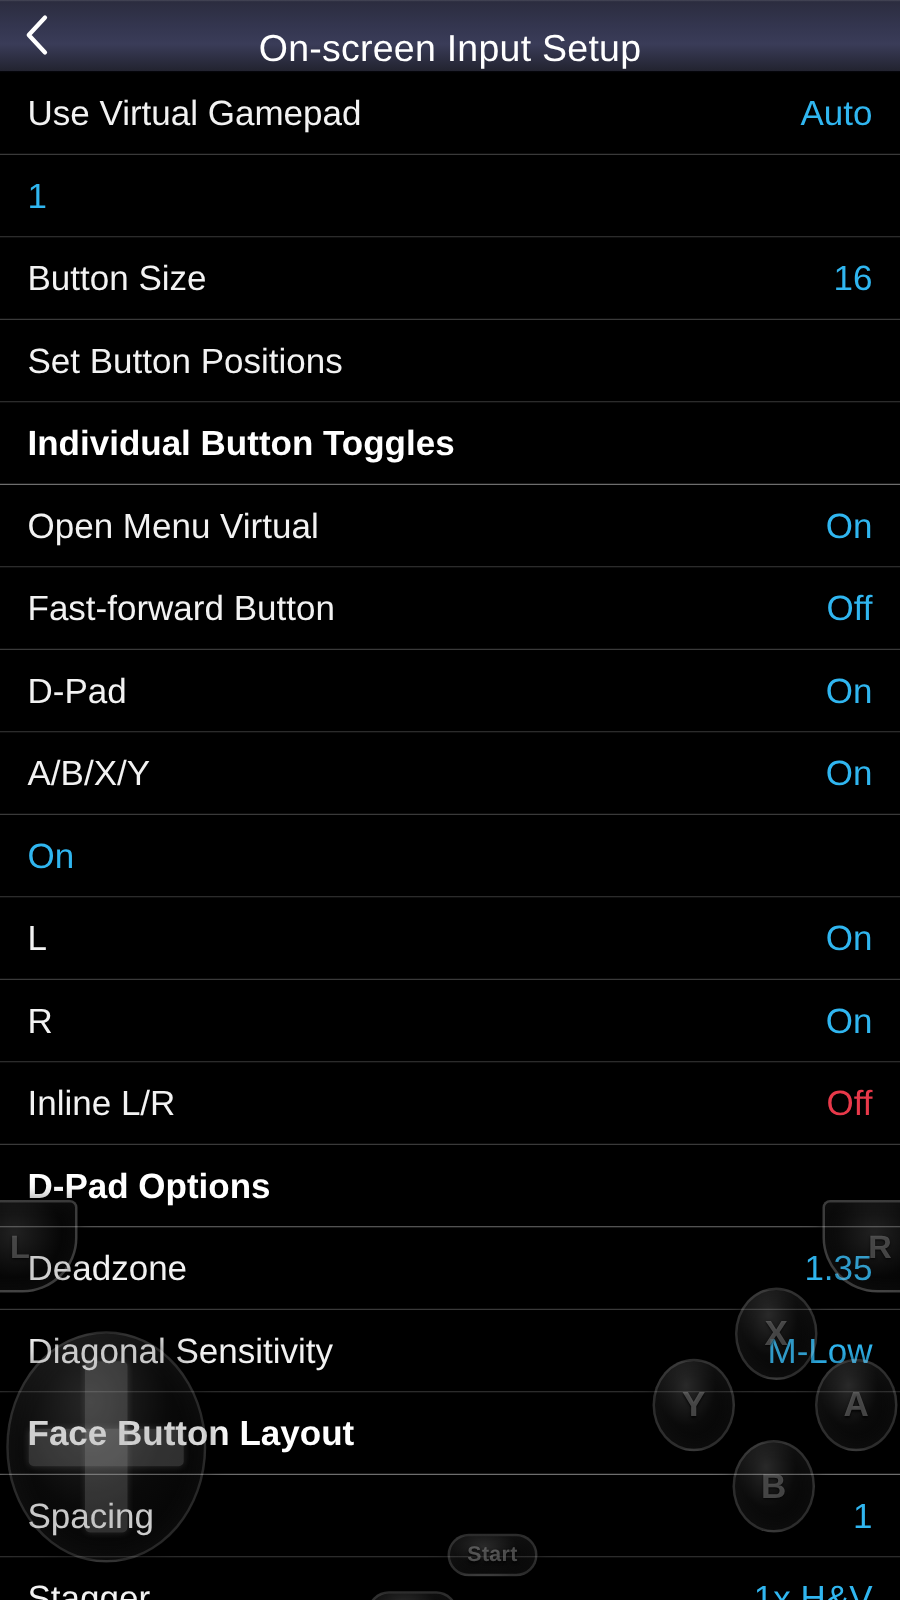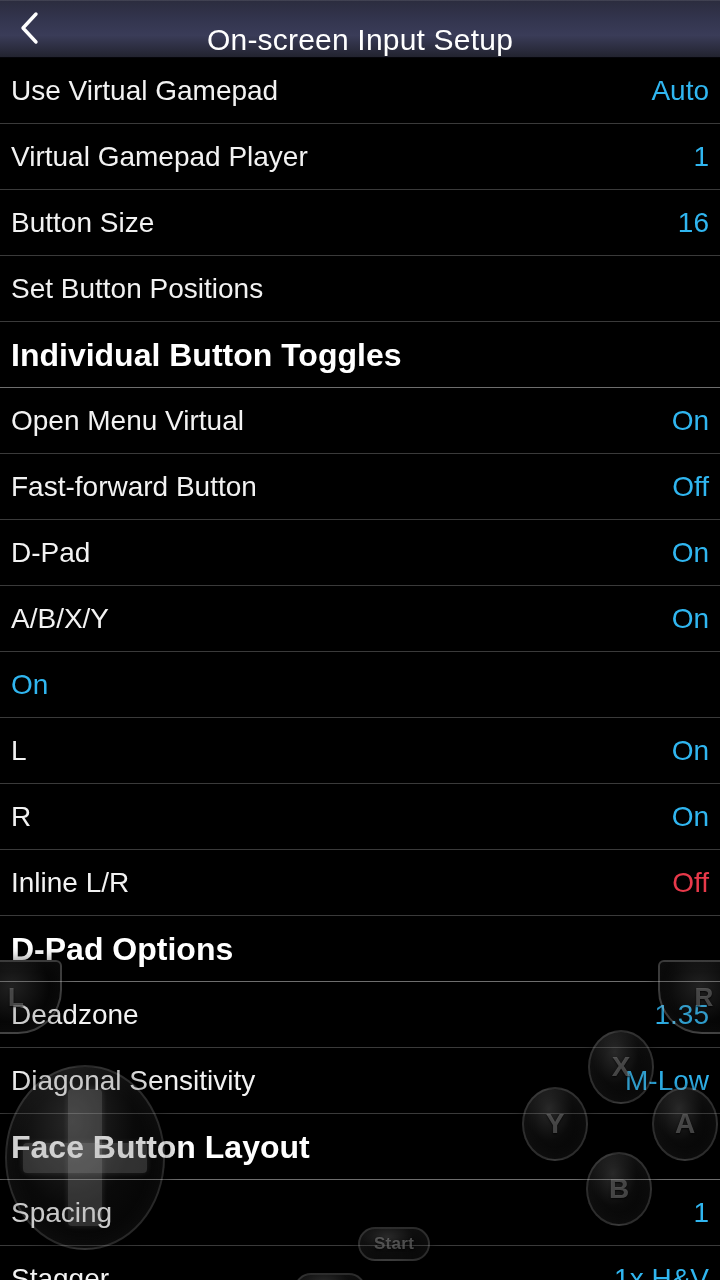--- a/index.html
+++ b/index.html
@@ -27,38 +27,38 @@
     position:absolute; left:0; right:0; text-align:center;
     color:#ffffff; font-size:30px; font-weight:400; letter-spacing:.2px;
     pointer-events:none;
   }
 
   
   .list{ position:relative; width:100%; }
   .row{
     position:relative; height:66px; width:100%;
     display:flex; align-items:center; justify-content:space-between;
-    padding:0 11px; background:#000;
+    padding:0 22px; background:#000;
     border-bottom:1px solid #3a3a3a;
     gap:40px;
   }
   .row .label{
     color:#f2f2f2; font-size:28px; font-weight:400; line-height:1;
     white-space:nowrap;
   }
   .row .value{
     font-size:28px; font-weight:400; line-height:1; white-space:nowrap;
     color:#30b6f0;
   }
   .row .value.red{ color:#e8394a; }
 
   .row.section{
     height:66px; border-bottom:1px solid #6e6e6e;
   }
-  .row.section .label{ font-weight:bold; font-size:32px; color:#ffffff; }
+  .row.section .label{ font-weight:bold; font-size:28px; color:#ffffff; }
 
   
   .overlay{
     position:absolute; left:0; top:0; width:720px; height:1280px;
     pointer-events:none; z-index:5;
   }
   .pad{
     position:absolute;
     background:
       radial-gradient(ellipse at 40% 28%, rgba(120,120,120,.34) 0%, rgba(48,48,48,.22) 45%, rgba(10,10,10,.12) 100%);
@@ -125,21 +125,20 @@
     </div>
     <div class="title">On-screen Input Setup</div>
   </div>
 
   <div class="list" id="settings-list">
       <div class="row">
         <span class="label">Use Virtual Gamepad</span>
         <span class="value">Auto</span>
       </div>
       <div class="row">
-        <span class="label">Virtual Gamepad Player</span>
         <span class="value">1</span>
       </div>
       <div class="row">
         <span class="label">Button Size</span>
         <span class="value">16</span>
       </div>
       <div class="row">
         <span class="label">Set Button Positions</span>
         <span class="value"></span>
       </div>

